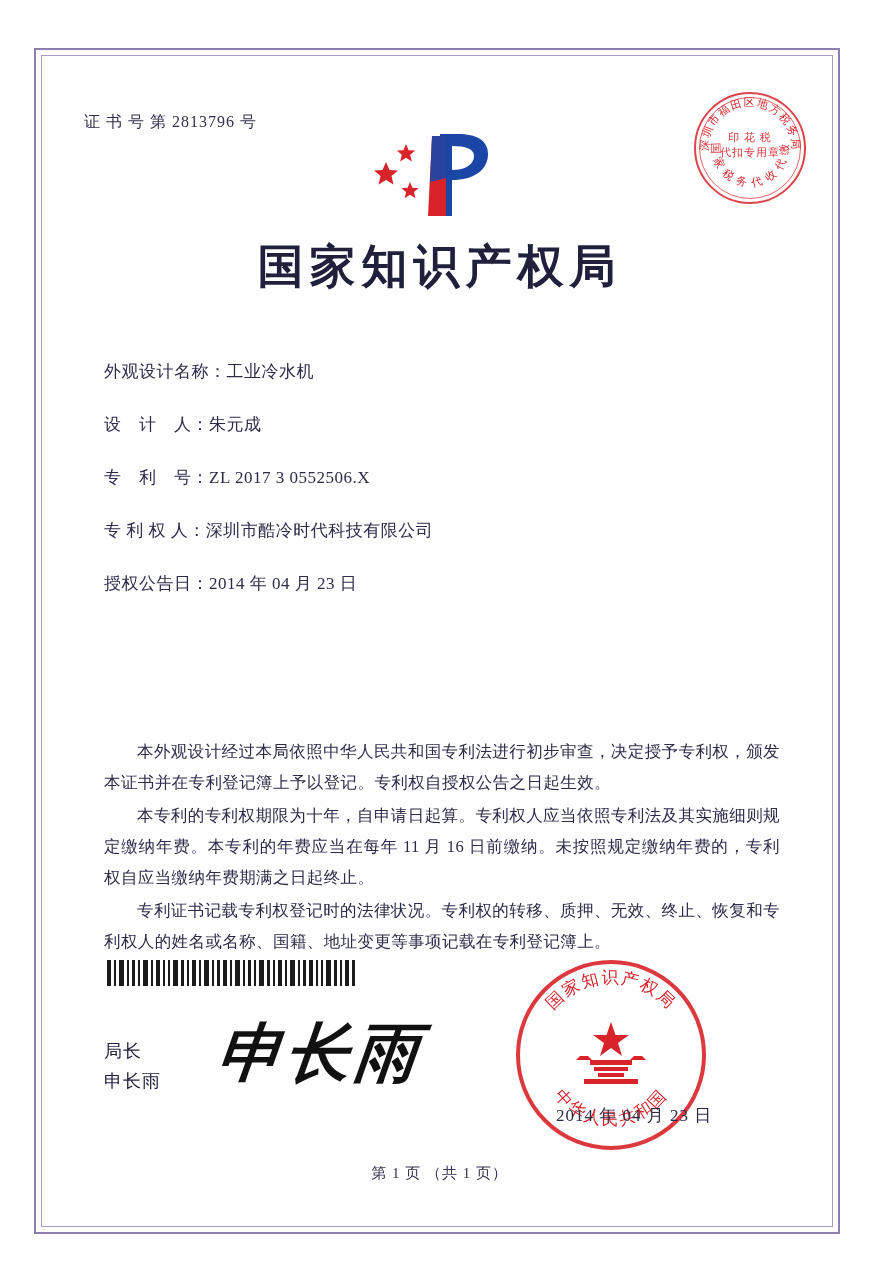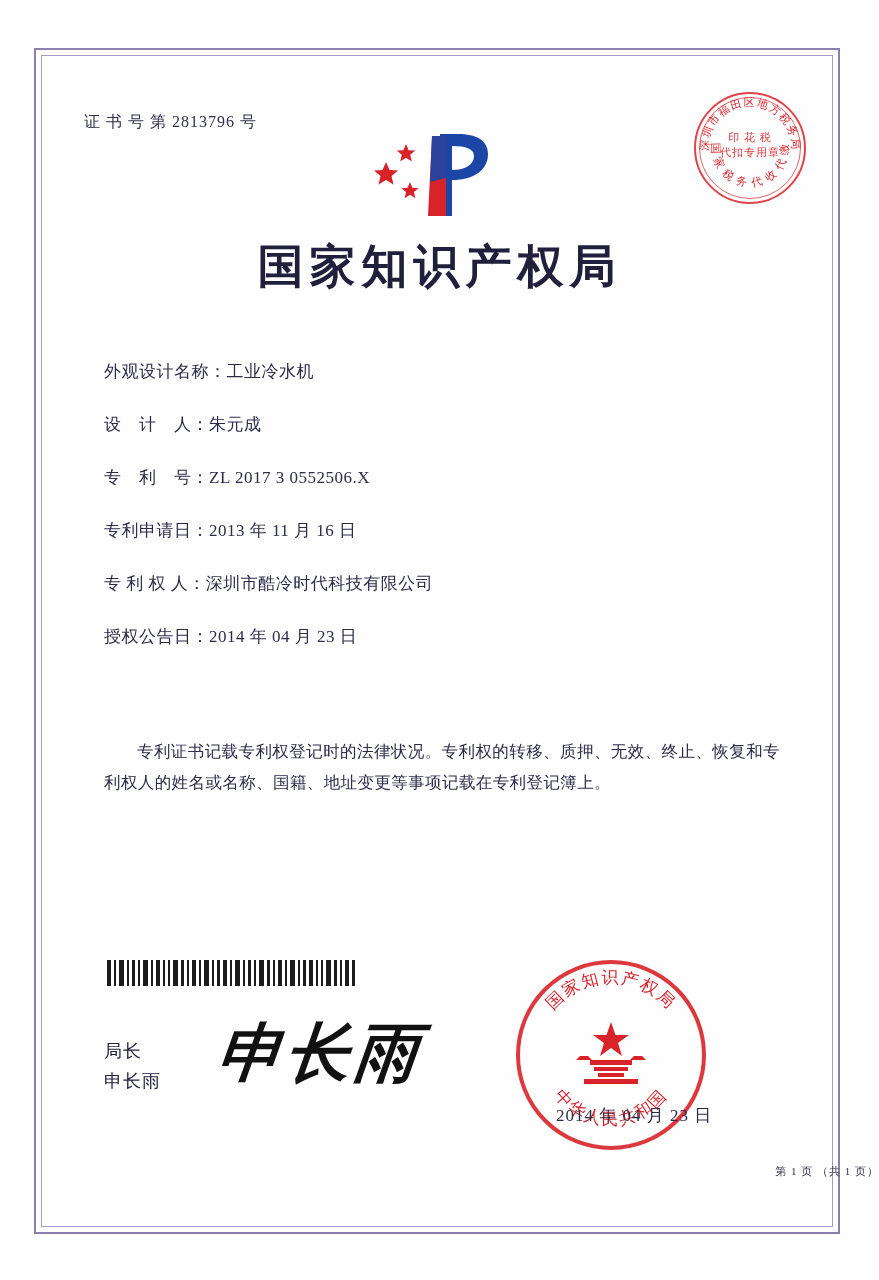--- a/index.html
+++ b/index.html
@@ -225,22 +225,22 @@
     color: #2b2b46;
     letter-spacing: 1px;
     white-space: nowrap;
   }
 
   
   .footer {
     position: absolute;
     left: 0; right: 0;
     top: 1164px;
-    text-align: right;
-    font-size: 11px;
+    text-align: center;
+    font-size: 15px;
     color: #33334f;
     letter-spacing: 1px;
   }
 </style>
 </head>
 <body>
 
 <div class="page">
 
   <div class="border-outer"></div>
@@ -290,31 +290,30 @@
     <div class="field-row">
       <span class="field-label">外观设计名称：</span><span class="field-value">工业冷水机</span>
     </div>
     <div class="field-row">
       <span class="field-label">设　计　人：</span><span class="field-value">朱元成</span>
     </div>
     <div class="field-row">
       <span class="field-label">专　利　号：</span><span class="field-value">ZL 2017 3 0552506.X</span>
     </div>
     <div class="field-row">
-      <span class="field-label">专利申请日：</span><span class="field-value">2013 年 11 月 16 日</span>
-    </div>
-    <div class="field-row">
       <span class="field-label">专 利 权 人：</span><span class="field-value">深圳市酷冷时代科技有限公司</span>
     </div>
     <div class="field-row">
       <span class="field-label">授权公告日：</span><span class="field-value">2014 年 04 月 23 日</span>
     </div>
   </div>
 
   <div class="body-text">
+    <p>本外观设计经过本局依照中华人民共和国专利法进行初步审查，决定授予专利权，颁发本证书并在专利登记簿上予以登记。专利权自授权公告之日起生效。</p>
+    <p>本专利的专利权期限为十年，自申请日起算。专利权人应当依照专利法及其实施细则规定缴纳年费。本专利的年费应当在每年 11 月 16 日前缴纳。未按照规定缴纳年费的，专利权自应当缴纳年费期满之日起终止。</p>
     <p>专利证书记载专利权登记时的法律状况。专利权的转移、质押、无效、终止、恢复和专利权人的姓名或名称、国籍、地址变更等事项记载在专利登记簿上。</p>
   </div>
 
   <div class="barcode">
     <div class="bar" style="left:0px;width:4px;"></div>
     <div class="bar" style="left:7px;width:2px;"></div>
     <div class="bar" style="left:12px;width:5px;"></div>
     <div class="bar" style="left:20px;width:2px;"></div>
     <div class="bar" style="left:25px;width:3px;"></div>
     <div class="bar" style="left:31px;width:2px;"></div>

